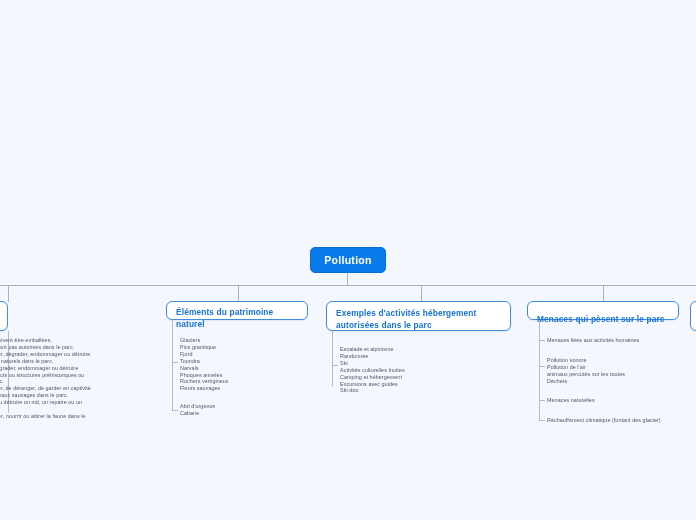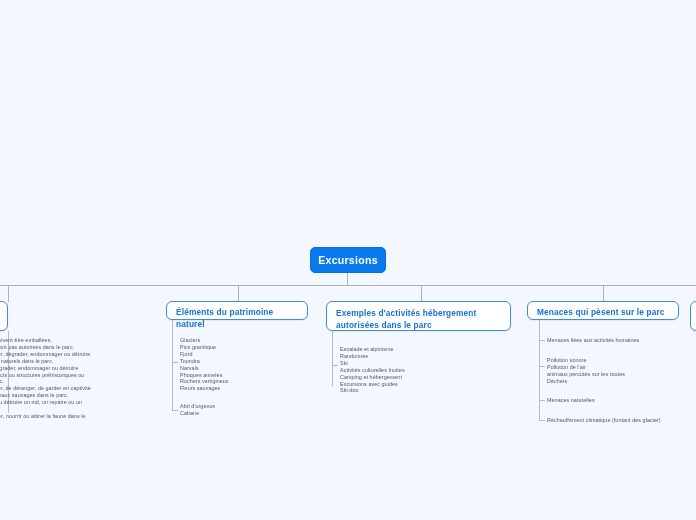--- a/index.html
+++ b/index.html
@@ -95,21 +95,21 @@
     left: 326px;
     top: 301px;
     width: 185px;
     height: 30px;
   }
   .topic-threats {
     left: 527px;
     top: 301px;
     width: 152px;
     height: 19px;
-    padding-top: 5px;
+    padding-top: 12px;
   }
   .topic-rules {
     left: -88px;
     top: 301px;
     width: 96px;
     height: 30px;
   }
   .topic-extra {
     left: 690px;
     top: 301px;
@@ -148,21 +148,21 @@
 </style>
 </head>
 <body>
 
 <div id="canvas">
 
   <div class="bus"></div>
   <div class="stem-root"></div>
 
   <div class="root-node">
-    <span>Excursions</span>
+    <span>Pollution</span>
   </div>
 
   <div class="drop" style="left:8px;"></div>
   <div class="topic topic-rules"></div>
 
   <div class="leaf-stem" style="left:8px; top:331px; height:8px;"></div>
   <div class="leaf-spine" style="left:8px; top:339px; height:74px;"></div>
 
   <div class="leaf-list" style="left:-38px; top:337px;">
     <div>s les ordures doivent être emballées.</div>

